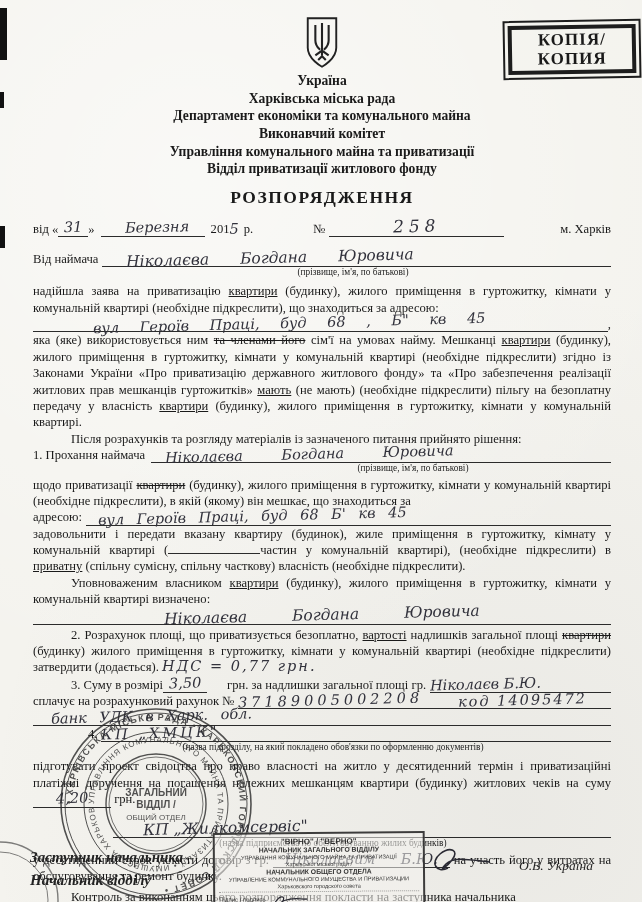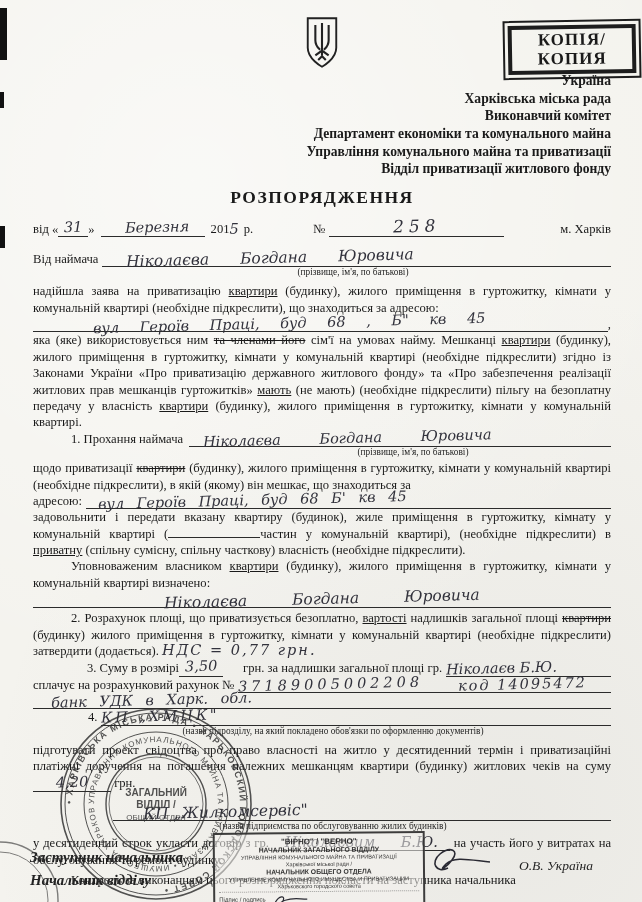--- a/index.html
+++ b/index.html
@@ -9,21 +9,21 @@
                          radial-gradient(circle at 80% 90%, rgba(120,120,120,.08), rgba(0,0,0,0) 55%);
         font-family:"Liberation Serif",serif;color:#1a1a1a;}
   .content{position:absolute;left:33px;top:10px;width:578px;}
   
   .artifact{position:absolute;background:#111;}
   
   .copy-stamp{position:absolute;left:503px;top:20px;width:128px;padding:3px;border:2px solid #1d1d1d;transform:rotate(-1deg);background:rgba(244,243,238,.5);}
   .copy-stamp .inner{border:4px solid #1d1d1d;padding:2px 4px;text-align:center;font-weight:bold;font-size:17px;letter-spacing:1px;line-height:1.1;font-family:"Liberation Serif",serif;}
   
   .emblem{display:block;margin:6px auto 2px auto;}
-  .hdr{text-align:right;font-weight:bold;font-size:13.6px;line-height:1.3;margin:0;}
+  .hdr{text-align:center;font-weight:bold;font-size:13.6px;line-height:1.3;margin:0;}
   .title{text-align:center;font-weight:bold;font-size:17.5px;letter-spacing:1.5px;margin:9px 0 0 0;}
   
   p.body{margin:0;text-align:justify;font-size:12.6px;line-height:1.3;}
   .ind{text-indent:38px;}
   .u{text-decoration:underline;}
   .strike{text-decoration:line-through;}
   .row{display:flex;align-items:flex-end;font-size:12.6px;line-height:1.3;}
   .fill{flex:1;border-bottom:1px solid #2b2b2b;display:flex;align-items:flex-end;min-height:15px;}
   .slot{display:inline-block;border-bottom:1px solid #2b2b2b;text-align:center;}
   .hand{font-family:"DejaVu Serif",serif;font-style:italic;color:#32323c;font-size:14.5px;line-height:1.05;white-space:nowrap;}
@@ -66,22 +66,22 @@
 
   <div class="content">
 
     <svg class="emblem" width="38" height="54" viewBox="0 0 40 56">
       <path d="M5,2 H35 V33 C35,45 20,53 20,53 C20,53 5,45 5,33 Z" fill="none" stroke="#222" stroke-width="2"></path>
       <path d="M20,7 V41 M13,9 V25 C13,31 16,33 18,35 M27,9 V25 C27,31 24,33 22,35 M13,41 L20,36 L27,41 M16,46 L20,42 L24,46" fill="none" stroke="#222" stroke-width="2.2"></path>
     </svg>
 
     <p class="hdr">Україна</p>
     <p class="hdr">Харківська міська рада</p>
+    <p class="hdr">Департамент економіки та комунального майна</p>
     <p class="hdr">Виконавчий комітет</p>
-    <p class="hdr">Департамент економіки та комунального майна</p>
     <p class="hdr">Управління комунального майна та приватизації</p>
     <p class="hdr">Відділ приватизації житлового фонду</p>
 
     <p class="title">РОЗПОРЯДЖЕННЯ</p>
 
     <div class="row" style="margin-top:10px;">
       <span>від «</span>
       <span class="slot" style="width:30px;"><span class="hand rot">31</span></span>
       <span>»</span>
       <span class="slot" style="width:104px;margin:0 6px;"><span class="hand rot" style="margin-left:8px;">Березня</span></span>
@@ -112,23 +112,24 @@
       <span class="fill">
           <span class="hand rot spread" style="margin-left:60px;">вул Героїв Праці, буд 68 , Б" кв 45</span>
         </span>
       <span>,</span>
     </div>
 
     <p class="body">
       <span>яка (яке) використовується ним </span><span class="strike">та членами його</span><span> сім'ї на умовах найму. Мешканці </span><span class="u">квартири</span><span> (будинку), жилого приміщення в гуртожитку, кімнати у комунальній квартирі (необхідне підкреслити) згідно із Законами України «Про приватизацію державного житлового фонду» та «Про забезпечення реалізації житлових прав мешканців гуртожитків» </span><span class="u">мають</span><span> (не мають) (необхідне підкреслити) пільгу на безоплатну передачу у власність </span><span class="u">квартири</span><span> (будинку), жилого приміщення в гуртожитку, кімнати у комунальній квартирі.</span>
     </p>
 
-
-    <div class="row">
-      <span style="margin-left:38px;">1. Прохання наймача</span>
+    <p class="body ind">Після розрахунків та розгляду матеріалів із зазначеного питання прийнято рішення:</p>
+
+    <div class="row">
+      <span style="">1. Прохання наймача</span>
       <span class="fill" style="margin-left:6px;">
           <span class="hand rot" style="margin-left:14px;word-spacing:34px;">Ніколаєва Богдана Юровича</span>
         </span>
     </div>
     <p class="cap" style="margin-left:250px;width:260px;">(прізвище, ім'я, по батькові)</p>
 
     <p class="body" style="margin-top:3px;">
       <span>щодо приватизації </span><span class="strike">квартири</span><span> (будинку), жилого приміщення в гуртожитку, кімнати у комунальній квартирі (необхідне підкреслити), в якій (якому) він мешкає, що знаходиться за</span>
     </p>
     <div class="row">
@@ -149,21 +150,21 @@
       <span class="fill" style="justify-content:center;">
           <span class="hand rot" style="word-spacing:40px;font-size:15.5px;">Ніколаєва Богдана Юровича</span>
         </span>
     </div>
 
     <p class="body ind" style="margin-top:2px;">
       <span>2. Розрахунок площі, що приватизується безоплатно, </span><span class="u">вартості</span><span> надлишків загальної площі </span><span class="strike">квартири</span><span> (будинку) жилого приміщення в гуртожитку, кімнати у комунальній квартирі (необхідне підкреслити) затвердити (додається). </span><span class="hand" style="letter-spacing:2px;">НДС = 0,77 грн.</span>
     </p>
 
     <div class="row">
-      <span style="margin-left:54px;">3. Суму в розмірі</span>
+      <span style="margin-left:38px;">3. Суму в розмірі</span>
       <span class="slot" style="width:44px;"><span class="hand rot">3,50</span></span>
       <span style="margin-left:20px;">грн. за надлишки загальної площі гр.</span>
       <span class="fill" style="margin-left:4px;">
           <span class="hand rot">Ніколаєв Б.Ю.</span>
         </span>
     </div>
     <div class="row">
       <span>сплачує на розрахунковий рахунок №</span>
       <span class="fill" style="margin-left:4px;">
         <span class="hand rot" style="letter-spacing:4px;">37189005002208</span>

